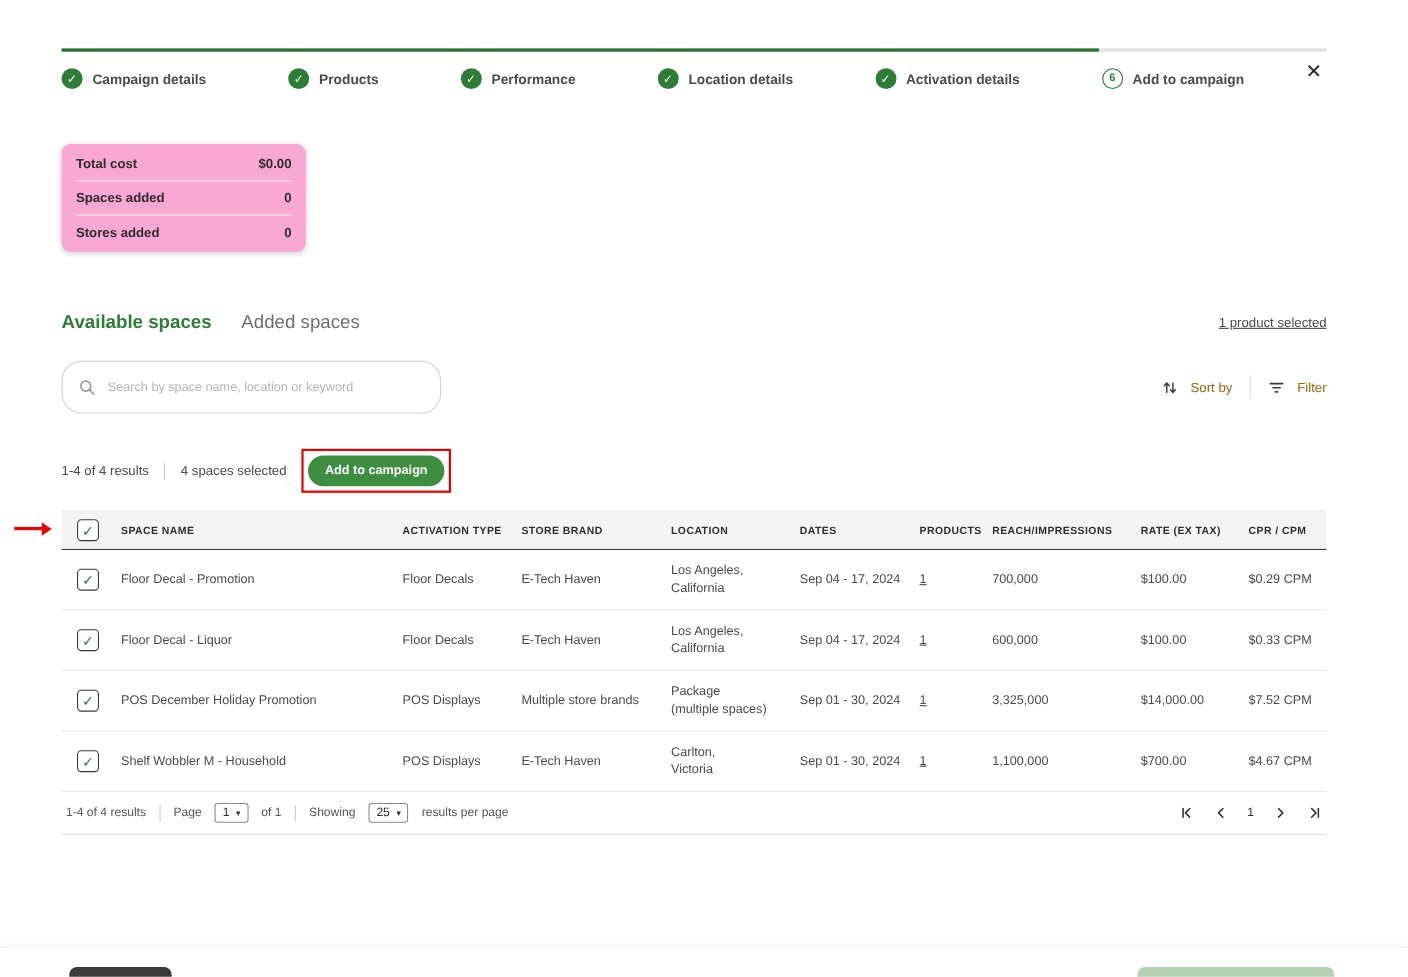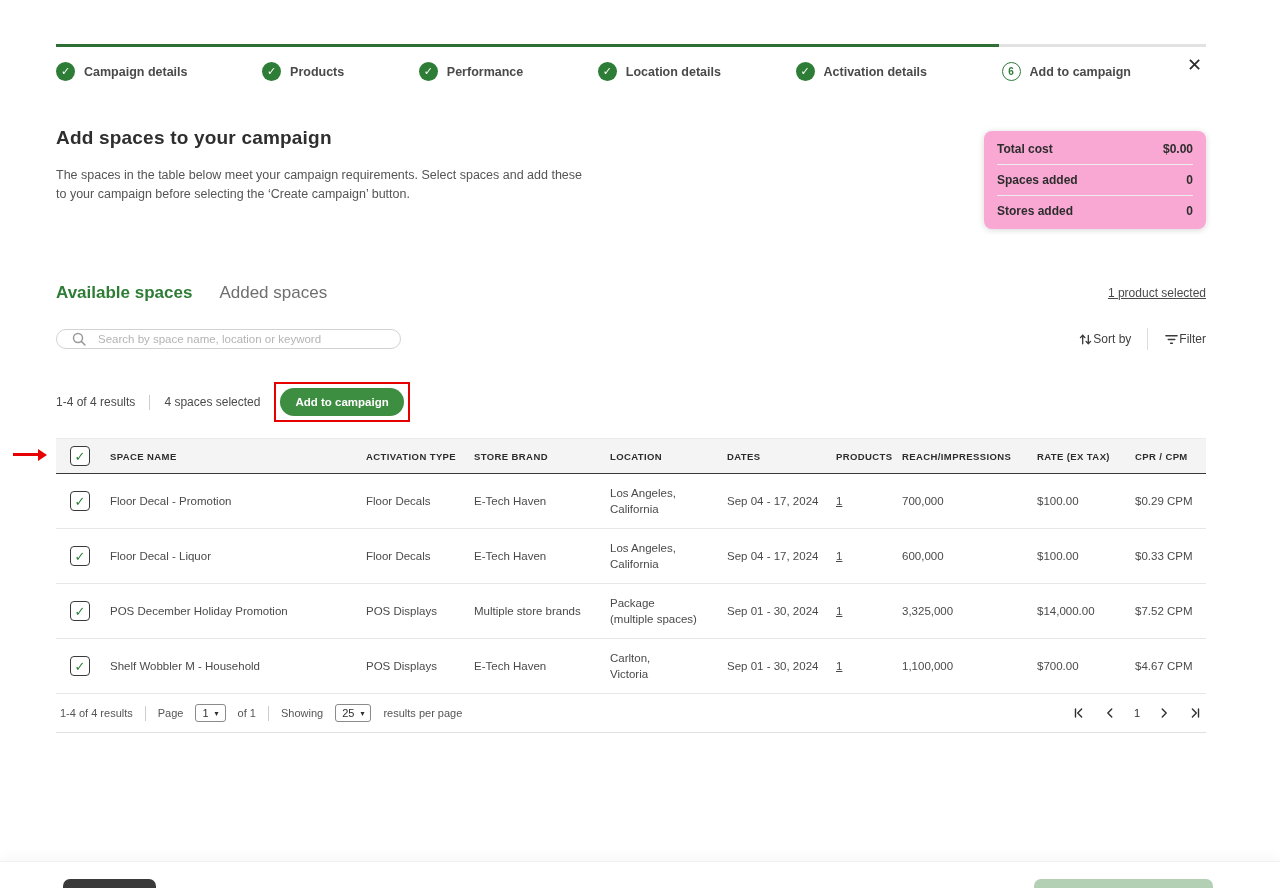--- a/index.html
+++ b/index.html
@@ -41,27 +41,27 @@
 
   
   .tabs-row { display: flex; justify-content: space-between; align-items: center; margin: 54px 74px 0 56px; }
   .tabs { display: flex; gap: 27px; }
   .tab { font-size: 17px; color: #6f6f6f; cursor: pointer; }
   .tab.active { color: #2e7d36; font-weight: bold; }
   .product-selected { font-size: 12px; color: #4a4a4a; text-decoration: underline; cursor: pointer; }
 
   
   .search-row { display: flex; justify-content: space-between; align-items: center; margin: 25px 74px 0 56px; }
-  .search-box { width: 345px; height: 20px; border: 1px solid #d2d2d2; border-radius: 18px;
+  .search-box { width: 345px; height: 48px; border: 1px solid #d2d2d2; border-radius: 18px;
     display: flex; align-items: center; padding: 0 14px; gap: 9px; box-sizing: border-box; background: #fff; }
   .search-box input { border: none; outline: none; flex: 1; font-size: 11.5px; color: #444;
     font-family: inherit; background: transparent; }
   .search-box input::placeholder { color: #b4b4b4; }
   .sf-group { display: flex; align-items: center; gap: 16px; }
-  .iconbtn { display: flex; align-items: center; gap: 0; font-size: 12px; color: #404040; cursor: pointer; }
+  .iconbtn { display: flex; align-items: center; gap: 11px; font-size: 12px; color: #a16207; cursor: pointer; }
   .vdiv-tall { width: 1px; height: 22px; background: #ddd; }
 
   
   .actions-row { display: flex; justify-content: space-between; align-items: center; margin: 32px 74px 0 56px; }
   .act-left { display: flex; align-items: center; gap: 14px; font-size: 12px; color: #4a4a4a; }
   .vdiv { width: 1px; height: 15px; background: #ccc; }
   .red-box { border: 2px solid #e60000; display: flex; align-items: center; }
   .btn-box { padding: 4px; }
   .add-btn { background: #3e8e41; color: #fff; border: none; border-radius: 15px; font-size: 11.5px;
     font-weight: bold; padding: 8px 15px; font-family: inherit; cursor: pointer; }
@@ -147,24 +147,20 @@
       <span class="step-check">✓</span>
       <span class="step-label">Activation details</span>
     </div>
     <div class="step">
       <span class="step-num">6</span>
       <span class="step-label">Add to campaign</span>
     </div>
   </div>
 
   <div class="head-row">
-    <div class="head-left">
-      <h1 class="page-title">Add spaces to your campaign</h1>
-      <p class="page-desc">The spaces in the table below meet your campaign requirements. Select spaces and add these to your campaign before selecting the ‘Create campaign’ button.</p>
-    </div>
     <div class="summary-card">
       <div class="sum-row">
         <span>Total cost</span>
         <span>$0.00</span>
       </div>
       <div class="sum-row">
         <span>Spaces added</span>
         <span>0</span>
       </div>
       <div class="sum-row">

